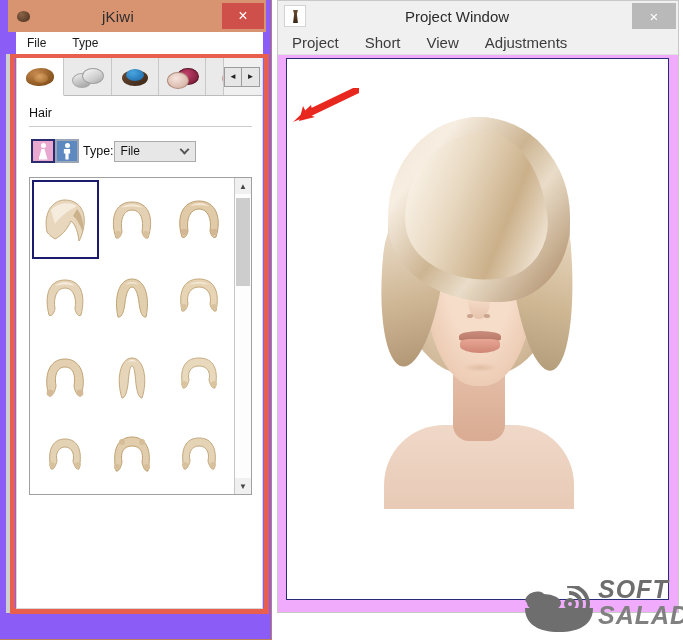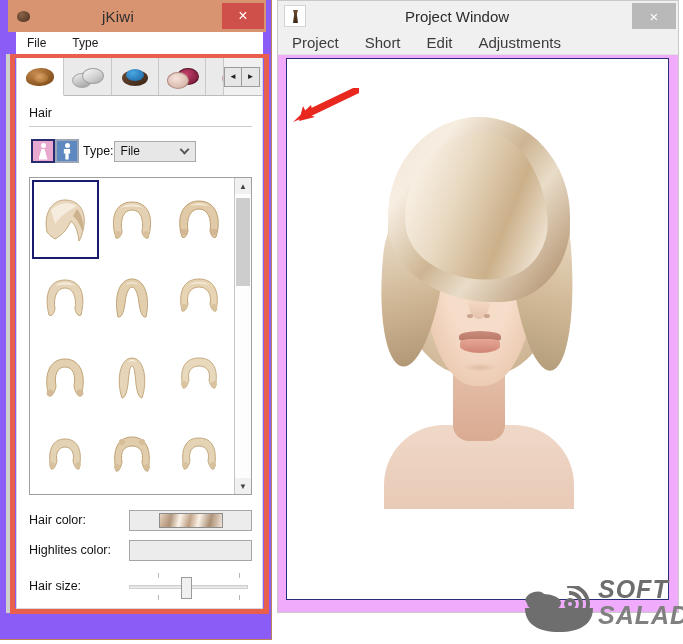--- a/index.html
+++ b/index.html
@@ -541,57 +541,34 @@
 
         <div id="grid-scroll">
           <div class="sb-arrow">▲</div>
           <div id="sb-track">
             <div id="sb-thumb"></div>
           </div>
           <div class="sb-arrow">▼</div>
         </div>
       </div>
 
-      <div id="controls">
-        <div class="ctrl-row">
-          <div class="ctrl-label">Hair color:</div>
-          <div class="color-box">
-            <div class="swatch-hair"></div>
-          </div>
-        </div>
-        <div class="ctrl-row">
-          <div class="ctrl-label">Highlites color:</div>
-          <div class="color-box"></div>
-        </div>
-        <div id="slider-row">
-          <div class="ctrl-label">Hair size:</div>
-          <div id="slider-wrap">
-            <div class="tick" style="left:29px;top:4px"></div>
-            <div class="tick" style="left:29px;top:26px"></div>
-            <div class="tick" style="left:110px;top:4px"></div>
-            <div class="tick" style="left:110px;top:26px"></div>
-            <div id="slider-track"></div>
-            <div id="slider-thumb"></div>
-          </div>
-        </div>
-      </div>
 
     </div>
   </div>
 
   <div id="project-window">
     <div id="pw-titlebar">
       <div id="pw-app-icon"></div>
       <div id="pw-title">Project Window</div>
       <div id="pw-close">×</div>
     </div>
     <div id="pw-menubar">
       <div class="pw-menu">Project</div>
       <div class="pw-menu">Short</div>
-      <div class="pw-menu">Edit</div>
+      <div class="pw-menu">View</div>
       <div class="pw-menu">Adjustments</div>
     </div>
 
     <div id="canvas-wrap">
       <div id="avatar">
         <div class="av-shoulders"></div>
         <div class="av-neck"></div>
         <div class="av-hair-back"></div>
         <div class="av-face"></div>
         <div class="av-brow l"></div>

